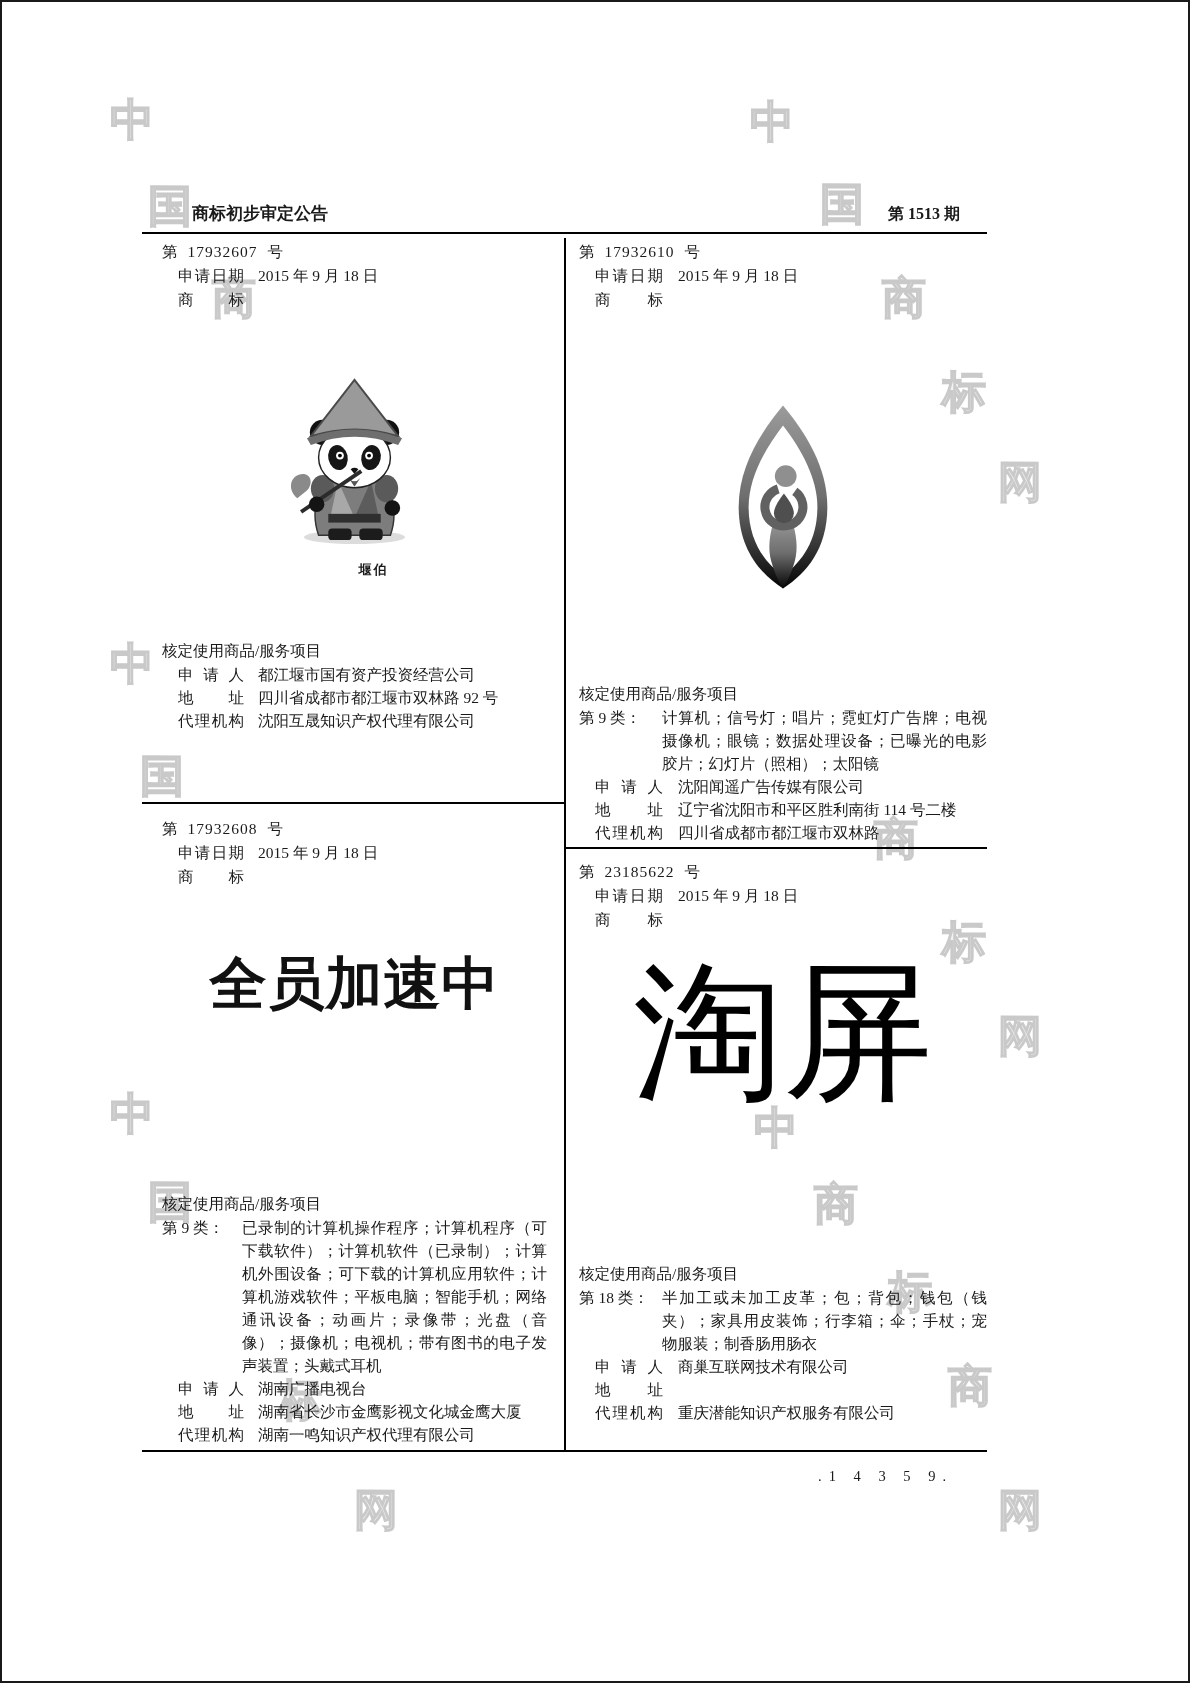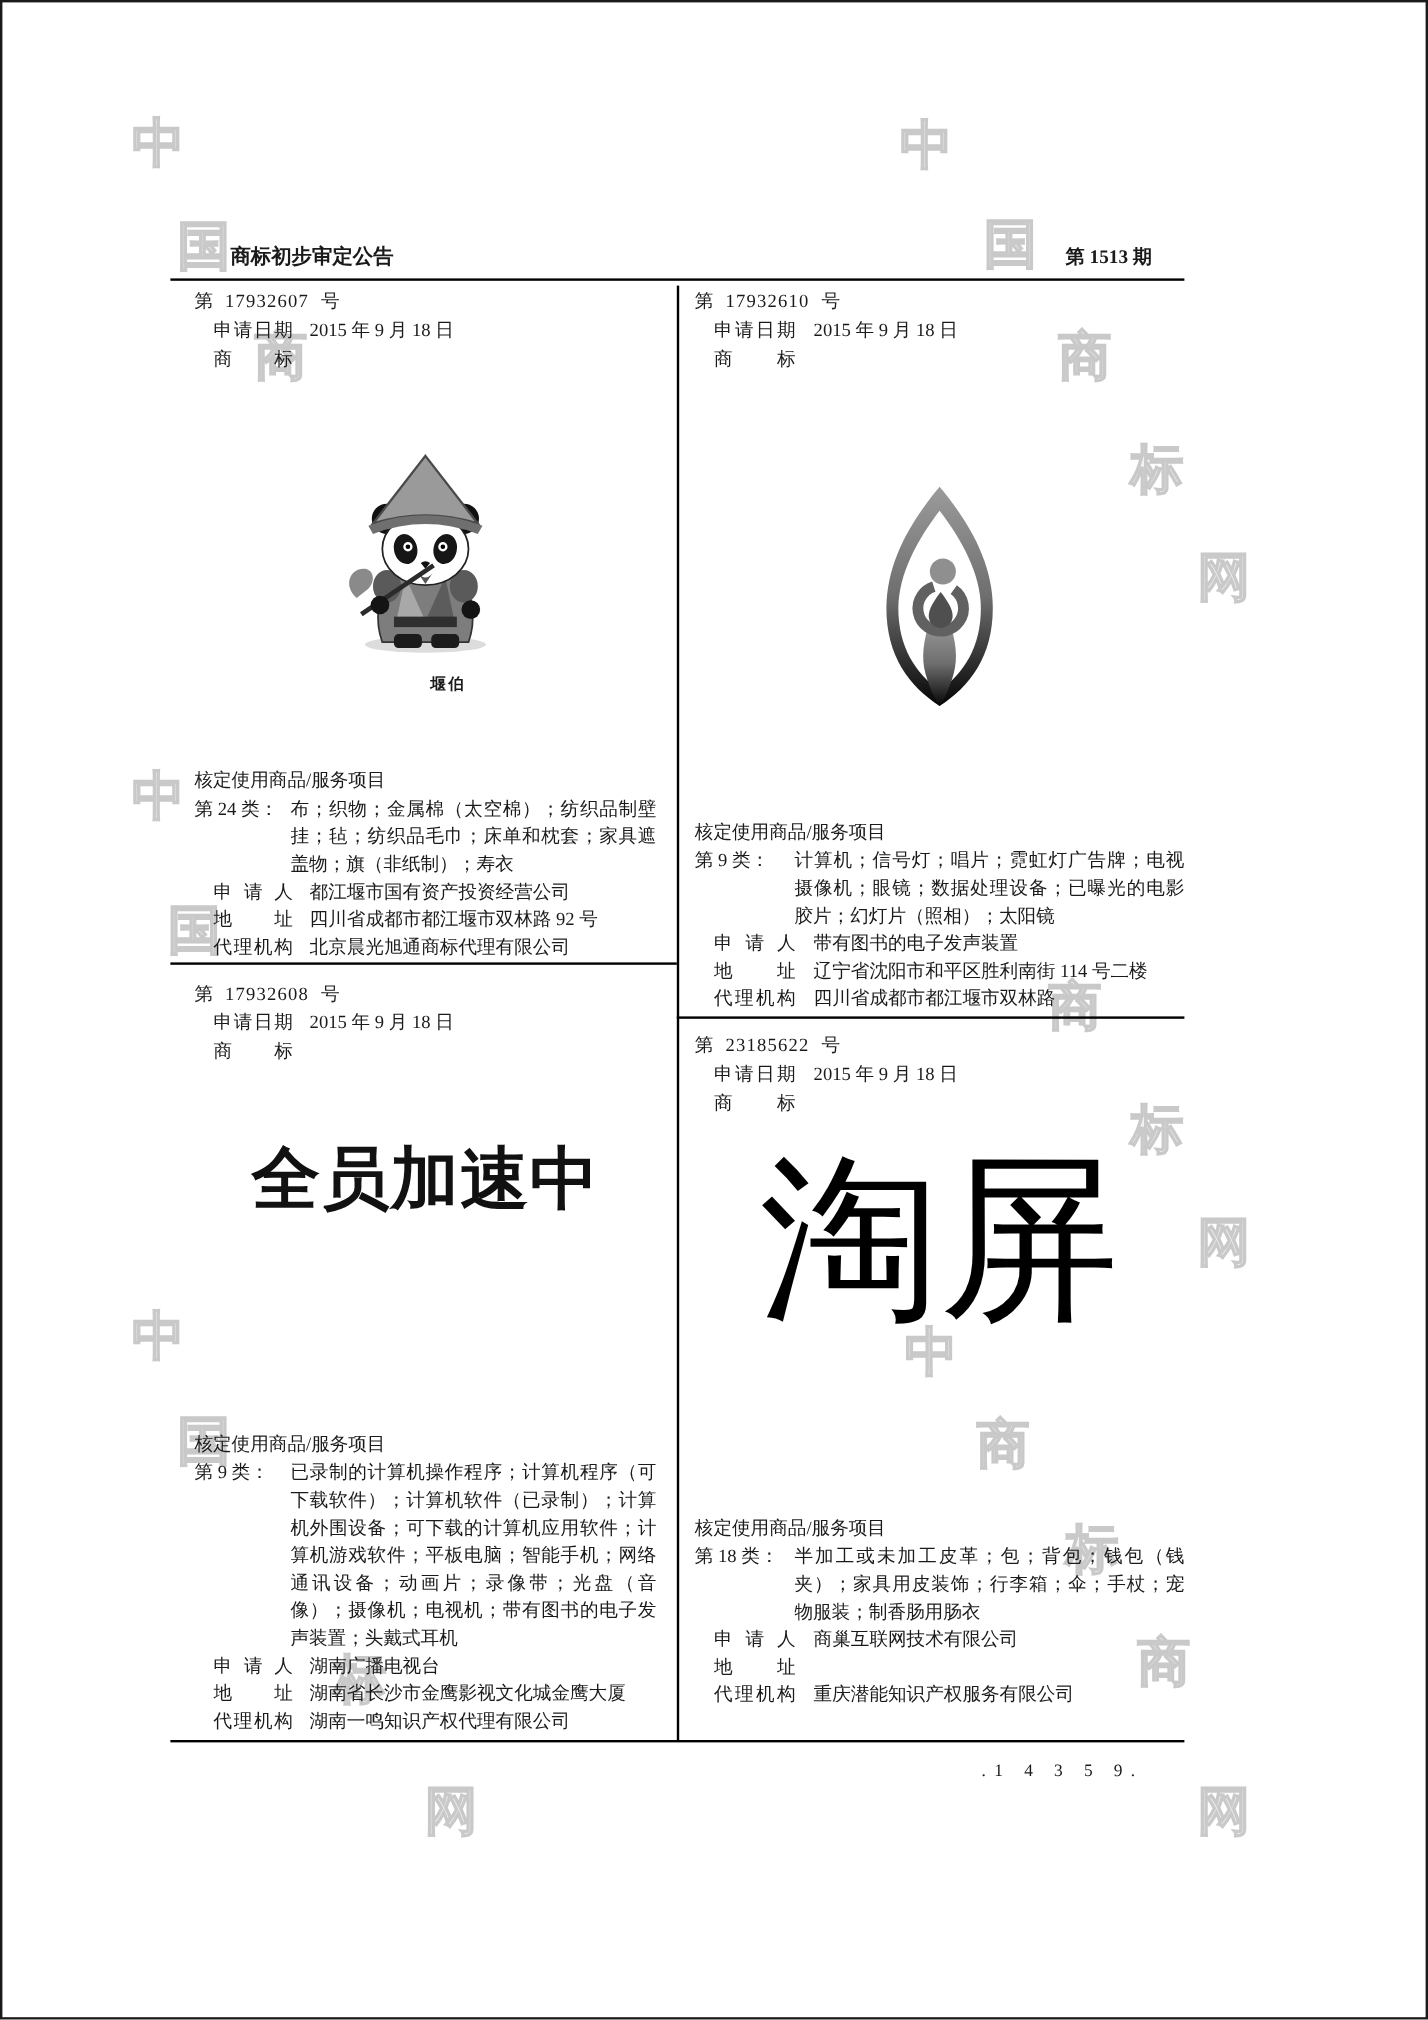--- a/index.html
+++ b/index.html
@@ -135,34 +135,30 @@
         <path d="M36,68 Q85,50 134,68 L130,75 Q85,58 40,75 Z" fill="#6f6f6f"></path>
         <line x1="30" y1="144" x2="92" y2="102" stroke="#2b2b2b" stroke-width="4"></line>
         <path d="M26,130 C14,120 20,104 33,105 C41,106 42,116 36,122 Z" fill="#8a8a8a"></path>
         <circle cx="46" cy="136" r="8" fill="#141414"></circle>
         <circle cx="124" cy="140" r="8" fill="#141414"></circle>
       </svg>
       <div class="mark-caption">堰伯</div>
     </div>
     <div class="goods-hdr">核定使用商品/服务项目</div>
     <div class="row">
-      <span class="class-lbl">第 24 类：</span>
-      <span class="goods">布；织物；金属棉（太空棉）；纺织品制壁挂；毡；纺织品毛巾；床单和枕套；家具遮盖物；旗（非纸制）；寿衣</span>
-    </div>
-    <div class="row">
       <span class="lbl">申请人</span>
       <span class="val">都江堰市国有资产投资经营公司</span>
     </div>
     <div class="row">
       <span class="lbl">地址</span>
       <span class="val">四川省成都市都江堰市双林路 92 号</span>
     </div>
     <div class="row">
       <span class="lbl">代理机构</span>
-      <span class="val">北京晨光旭通商标代理有限公司</span>
+      <span class="val">沈阳互晟知识产权代理有限公司</span>
     </div>
   </div>
 
   <div class="entry e-right" style="top:238px">
     <div class="hrow">
       <span>第</span>
       <span class="tm-num">17932610</span>
       <span>号</span>
     </div>
     <div class="hrow">
@@ -189,21 +185,21 @@
         <circle cx="78" cy="82" r="12" fill="#8f8f8f"></circle>
       </svg>
     </div>
     <div class="goods-hdr">核定使用商品/服务项目</div>
     <div class="row">
       <span class="class-lbl">第 9 类：</span>
       <span class="goods">计算机；信号灯；唱片；霓虹灯广告牌；电视摄像机；眼镜；数据处理设备；已曝光的电影胶片；幻灯片（照相）；太阳镜</span>
     </div>
     <div class="row">
       <span class="lbl">申请人</span>
-      <span class="val">带有图书的电子发声装置</span>
+      <span class="val">沈阳闻遥广告传媒有限公司</span>
     </div>
     <div class="row">
       <span class="lbl">地址</span>
       <span class="val">辽宁省沈阳市和平区胜利南街 114 号二楼</span>
     </div>
     <div class="row">
       <span class="lbl">代理机构</span>
       <span class="val">四川省成都市都江堰市双林路</span>
     </div>
   </div>

